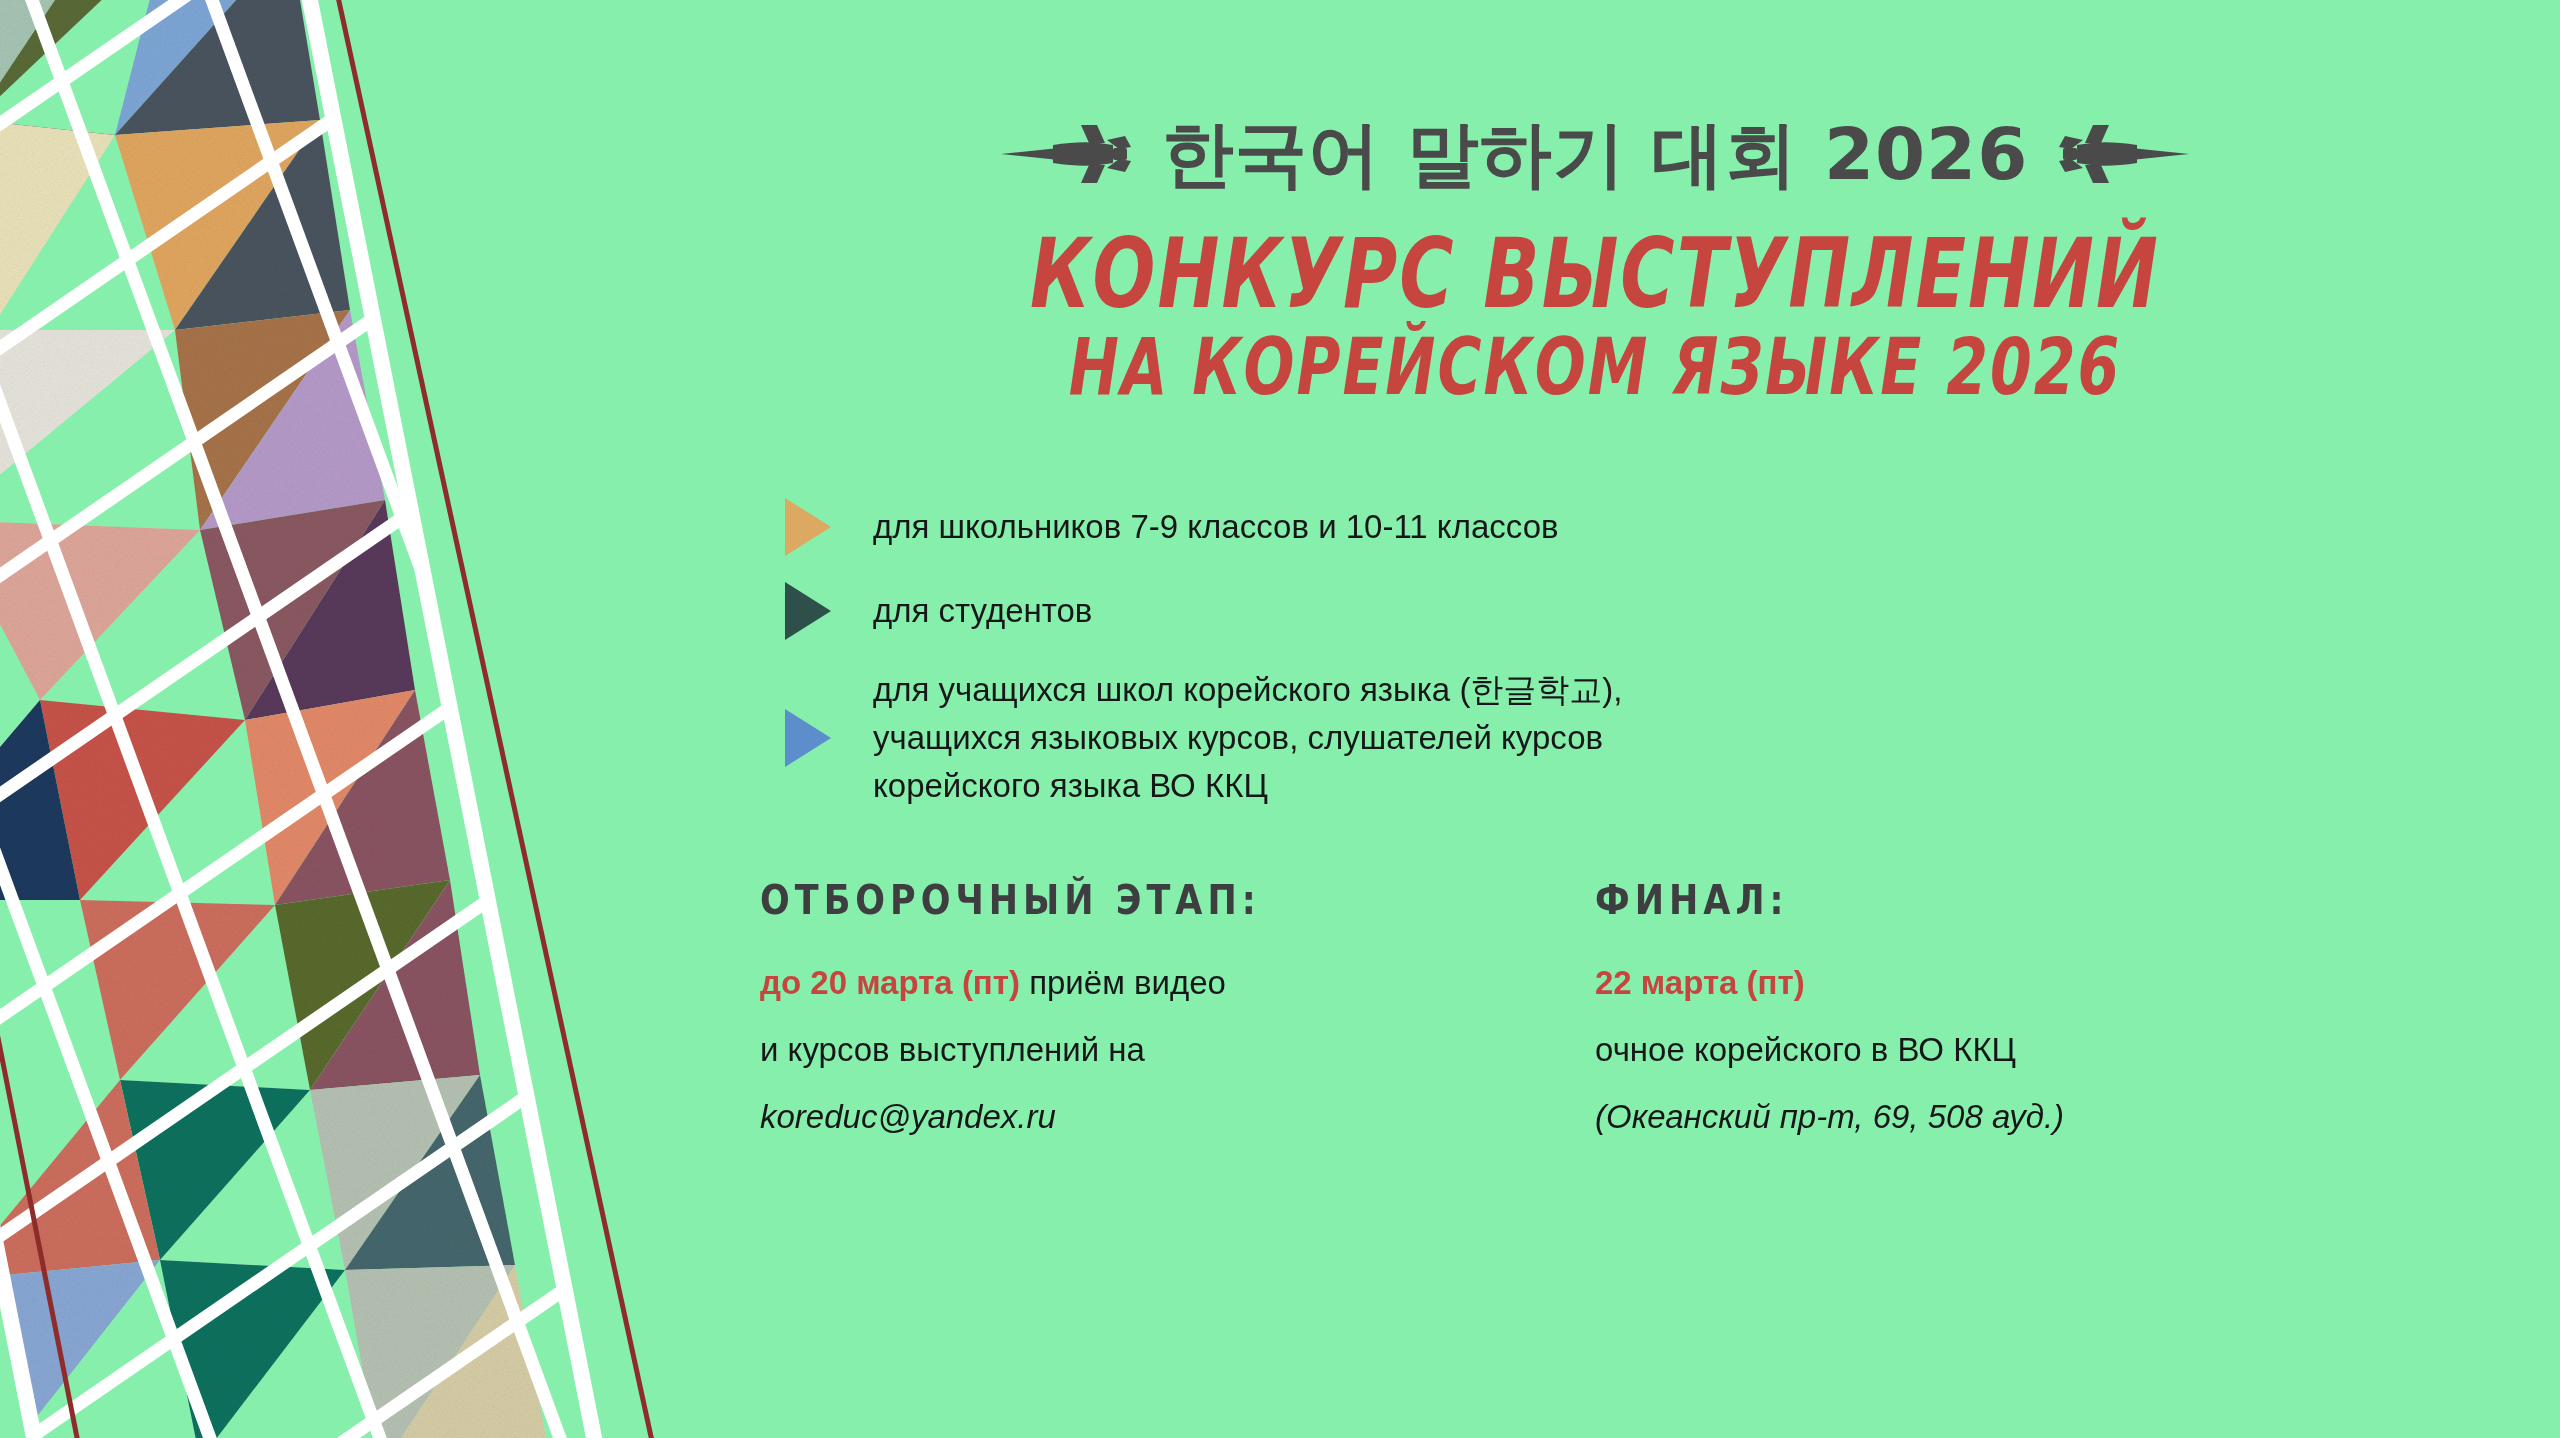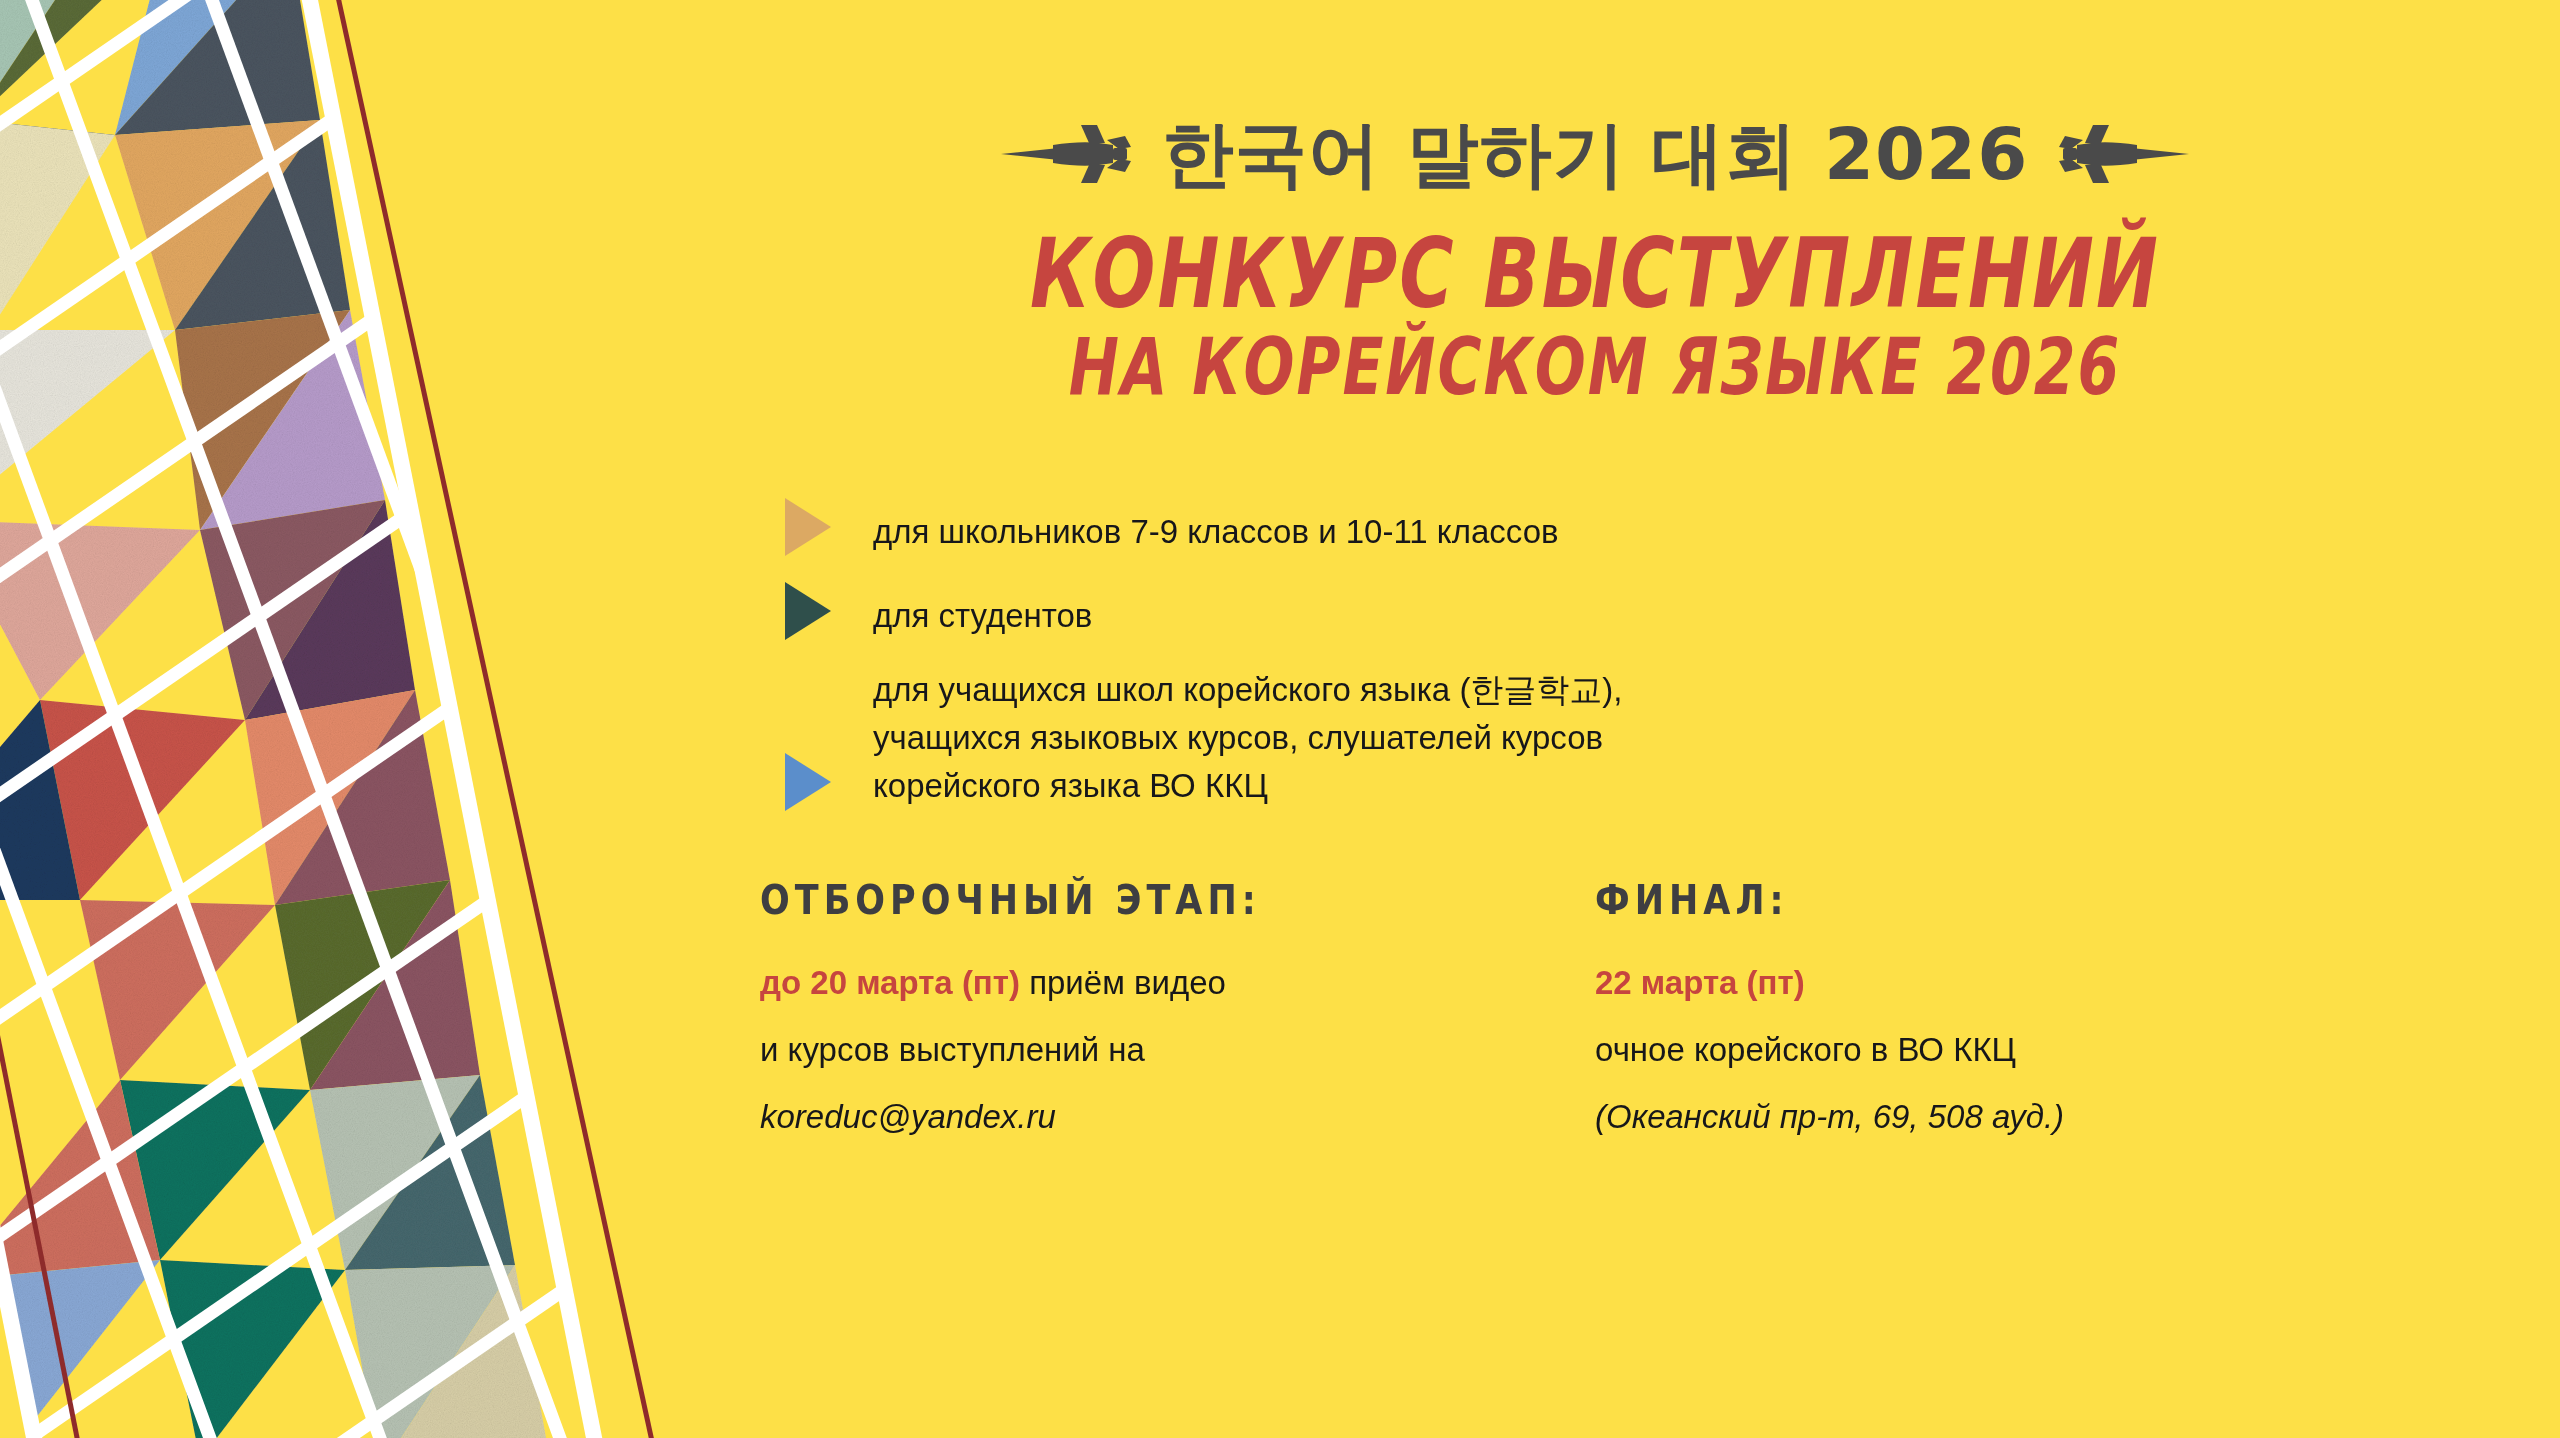--- a/index.html
+++ b/index.html
@@ -4,21 +4,21 @@
 <title>Конкурс выступлений на корейском языке 2026</title>
 <style>
   html,body{margin:0;padding:0;}
   body{
     width:2560px;height:1438px;
     background:#ffffff;
     font-family:"Liberation Sans","DejaVu Sans",sans-serif;
     overflow:hidden;
     position:relative;
   }
-  .poster{position:absolute;inset:0;background:#fde047;overflow:hidden;}
+  .poster{position:absolute;inset:0;background:#86efac;overflow:hidden;}
 
   
   .deco{
     position:absolute;left:0;top:0;width:760px;height:1438px;
     overflow:hidden;pointer-events:none;
   }
   .deco svg{display:block;}
 
   
   .content{
@@ -49,21 +49,21 @@
     transform:scaleY(1.30);transform-origin:center top;
   }
   .ru-title-l1{font-size:74px;}
   .ru-title-l2{font-size:60px;margin-top:28px;}
 
   
   .bullets{
     position:absolute;left:25px;top:498px;right:150px;
   }
   .bullet{
-    display:flex;align-items:flex-end;margin-bottom:26px;
+    display:flex;align-items:center;margin-bottom:26px;
   }
   .bullet .tri{
     flex:0 0 46px;width:46px;height:58px;margin-right:42px;
   }
   .bullet .tri svg{display:block;}
   .bullet .btxt{
     font-size:33px;color:#17171a;line-height:1.46;
     font-family:"Liberation Sans","DejaVu Sans",sans-serif;
   }
 

